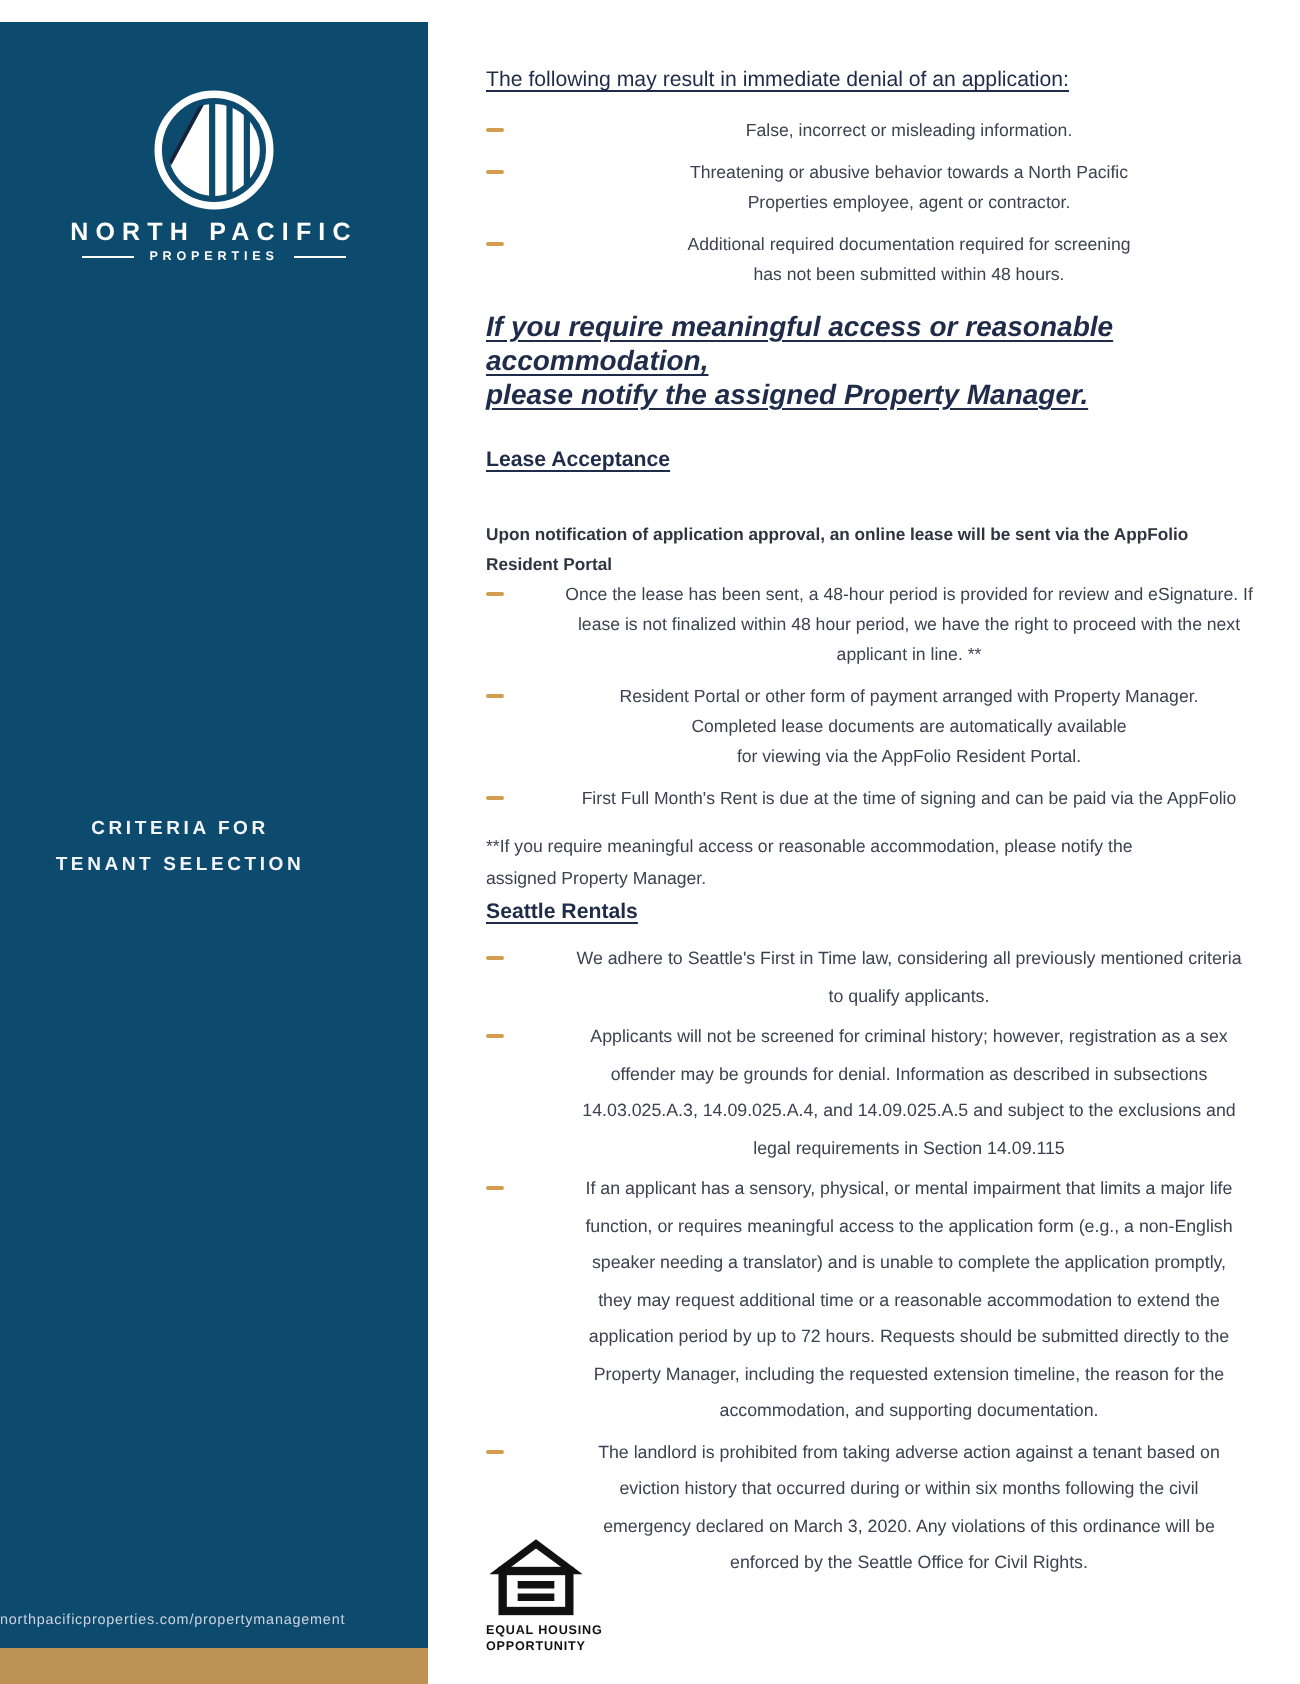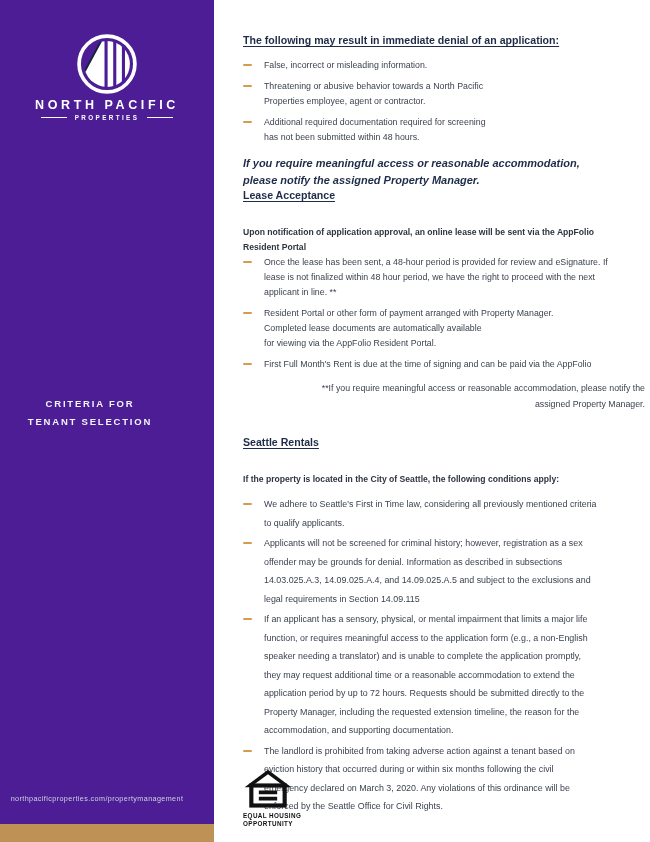--- a/index.html
+++ b/index.html
@@ -7,23 +7,23 @@
   body {
     font-family:"Liberation Sans", sans-serif;
     background:#ffffff;
     position:relative;
     overflow:hidden;
     color:#3c4250;
   }
 
   
   .sidebar {
-    position:absolute; left:0; top:0;
+    position:absolute; left:0; top:11px;
     width:214px; height:824px;
-    background:#4c1d95;
+    background:#0c4a6e;
   }
   .gold-strip {
     position:absolute; left:0; top:824px;
     width:214px; height:18px;
     background:#bd9254;
   }
   .logo-wrap { position:absolute; top:33px; left:0; width:214px; text-align:center; }
   .logo-wrap svg { width:62px; height:62px; }
   .brand-name {
     position:absolute; top:98px; left:0; width:214px;
@@ -39,59 +39,60 @@
     color:#ffffff; font-size:6.3px; font-weight:bold; letter-spacing:2.4px;
   }
   .side-title {
     position:absolute; top:395px; left:0; width:180px;
     text-align:center; color:#f2f4f8; font-weight:bold;
     font-size:9.5px; letter-spacing:1.8px; line-height:18px;
     white-space:pre-line;
   }
   .side-url {
     position:absolute; top:794px; left:0; width:194px;
-    text-align:center; color:#cdd4df; font-size:7.2px; letter-spacing:0.4px;
+    text-align:left; color:#cdd4df; font-size:7.2px; letter-spacing:0.4px;
   }
 
   
   .content {
     position:absolute; left:243px; top:0;
     width:402px;
   }
   .h1 {
     margin-top:34px;
-    font-size:10.6px; font-weight:bold; color:#1f2c49;
+    font-size:10.6px; font-weight:normal; color:#1f2c49;
     text-decoration:underline; text-underline-offset:2px;
   }
   .bullets { margin-top:12px; }
-  .bullet { display:flex; margin-bottom:6px; }
+  .bullet { display:flex; margin-bottom:6px;text-align:center; }
   .dash {
     flex:0 0 9px; height:2.2px; background:#d49c4e; border-radius:1px;
     margin-top:5.5px; margin-right:12px;
   }
   .bullet-text {
     flex:1; font-size:8.8px; line-height:15px; white-space:pre-line; color:#3c4250;
   }
   .notice {
     margin-top:10px;
-    font-size:11px; font-weight:bold; font-style:italic; color:#1f2c49;
-    line-height:17px; text-underline-offset:2px;
+    font-size:14px; font-weight:bold; font-style:italic; color:#1f2c49;
+    line-height:17px; text-decoration:underline; text-underline-offset:2px;
     white-space:pre-line;
   }
   .h2 {
+    margin-top:18px;
     font-size:10.6px; font-weight:bold; color:#1f2c49;
     text-decoration:underline; text-underline-offset:2px;
   }
   .intro {
     margin-top:24px;
     font-size:8.6px; font-weight:bold; color:#2e3440; line-height:15px;
     white-space:pre-line;
   }
   .footnote {
-    margin-top:8px; font-size:8.8px; line-height:16px; white-space:pre-line; color:#3c4250;text-align:right;
+    margin-top:8px; font-size:8.8px; line-height:16px; white-space:pre-line; color:#3c4250;
   }
   .seattle-bullets { margin-top:8px; }
   .seattle-bullets .bullet { margin-bottom:2px; }
   .seattle-bullets .dash { margin-top:8px; }
   .seattle-bullets .bullet-text { font-size:8.9px; line-height:18.5px; }
 
   
   .eho {
     position:absolute; left:243px; top:766px; width:70px;
   }
@@ -175,22 +176,21 @@
 for viewing via the AppFolio Resident Portal.</span>
     </div>
     <div class="bullet">
       <span class="dash"></span>
       <span class="bullet-text">First Full Month's Rent is due at the time of signing and can be paid via the AppFolio</span>
     </div>
   </div>
   <div class="footnote">**If you require meaningful access or reasonable accommodation, please notify the
 assigned Property Manager.</div>
 
-  <div class="h2" style="margin-top:24px;text-decoration:underline;">Seattle Rentals</div>
-  <div class="intro">If the property is located in the City of Seattle, the following conditions apply:</div>
+  <div class="h2" style="margin-top:3px;text-decoration:underline;">Seattle Rentals</div>
   <div class="bullets seattle-bullets">
     <div class="bullet">
       <span class="dash"></span>
       <span class="bullet-text">We adhere to Seattle's First in Time law, considering all previously mentioned criteria
 to qualify applicants.</span>
     </div>
     <div class="bullet">
       <span class="dash"></span>
       <span class="bullet-text">Applicants will not be screened for criminal history; however, registration as a sex
 offender may be grounds for denial. Information as described in subsections

